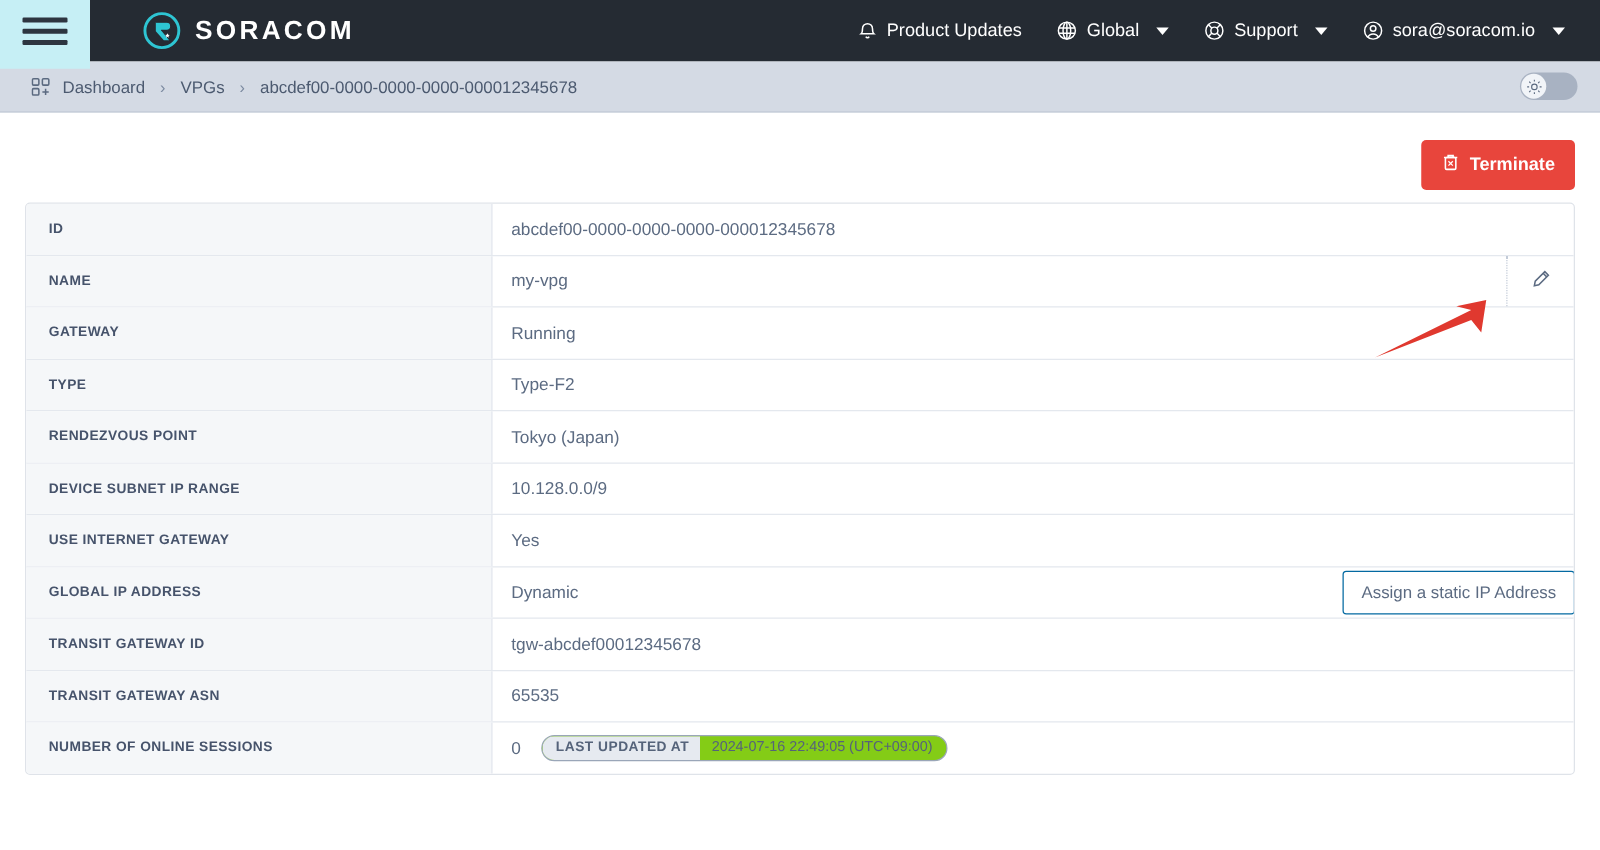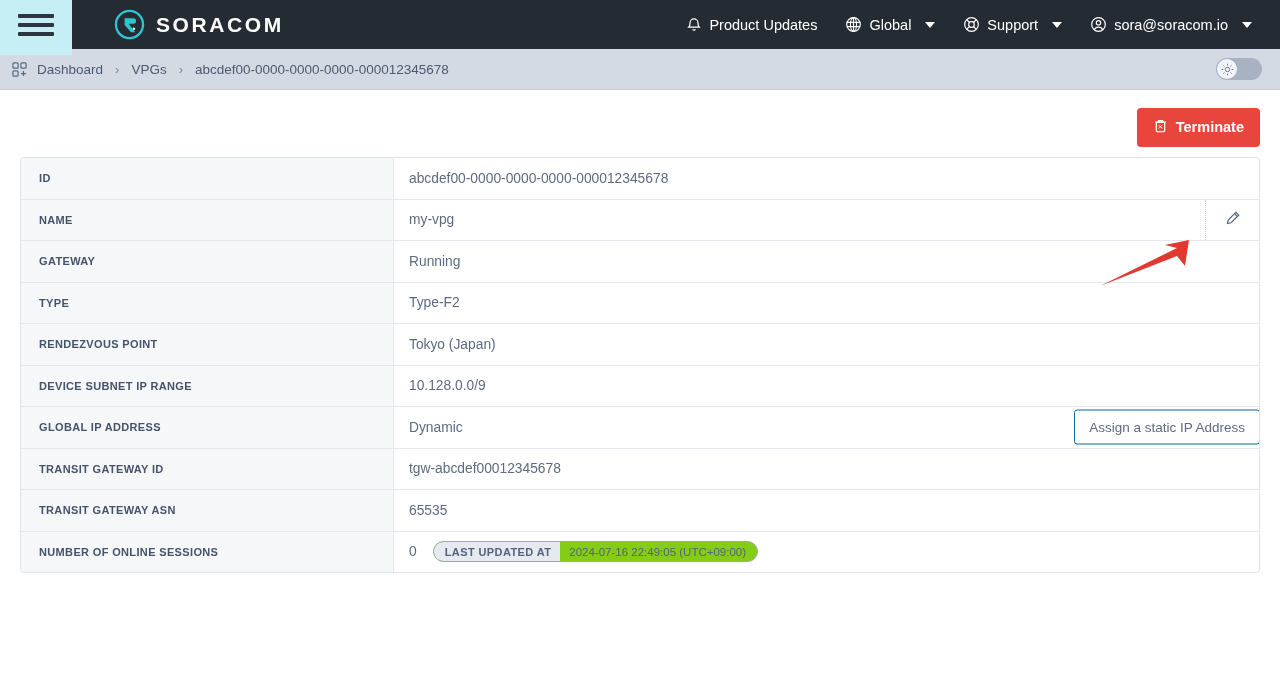--- a/index.html
+++ b/index.html
@@ -58,21 +58,21 @@
     border-left: 5px solid transparent;
     border-right: 5px solid transparent;
     border-top: 6px solid #ffffff;
   }
 
   
   .crumbbar {
     height: 41px;
     background: #d4dae4;
     display: flex; align-items: center;
-    padding: 0 18px 0 12px;
+    padding: 0 18px 0 25px;
     border-bottom: 1px solid #c2cad6;
   }
   .crumbs { display: flex; align-items: center; gap: 0; }
   .crumb {
     color: #4c5a70; font-size: 13.5px;
     cursor: pointer; white-space: nowrap;
   }
   .crumb.static { cursor: default; }
   .crumb-sep {
     color: #7c8aa0; font-size: 13px;
@@ -86,21 +86,21 @@
     position: relative; cursor: pointer;
   }
   .theme-toggle .knob {
     position: absolute; left: 1px; top: 1px;
     width: 20px; height: 20px; border-radius: 50%;
     background: #f1f4f8;
     display: flex; align-items: center; justify-content: center;
   }
 
   
-  .content { position: relative; padding: 7px 20px; }
+  .content { position: relative; padding: 12px 20px; }
 
   .action-row {
     height: 60px;
     display: flex; align-items: center; justify-content: flex-end;
   }
   .terminate-btn {
     display: flex; align-items: center; gap: 8px;
     background: #e8453c; border: none; border-radius: 4px;
     color: #fff; font-size: 14.5px; font-weight: 600;
     padding: 10px 16px; cursor: pointer;
@@ -360,20 +360,26 @@
     </div>
 
     <div class="drow">
       <div class="dlabel">DEVICE SUBNET IP RANGE</div>
       <div class="dvalue">
         <span class="txt">10.128.0.0/9</span>
       </div>
     </div>
 
 
+    <div class="drow">
+      <div class="dlabel">USE INTERNET GATEWAY</div>
+      <div class="dvalue">
+        <span class="txt">Yes</span>
+      </div>
+    </div>
 
     <div class="drow">
       <div class="dlabel">GLOBAL IP ADDRESS</div>
       <div class="dvalue">
         <span class="txt">Dynamic</span>
         <button class="assign-btn">Assign a static IP Address</button>
       </div>
     </div>
 
     <div class="drow">

